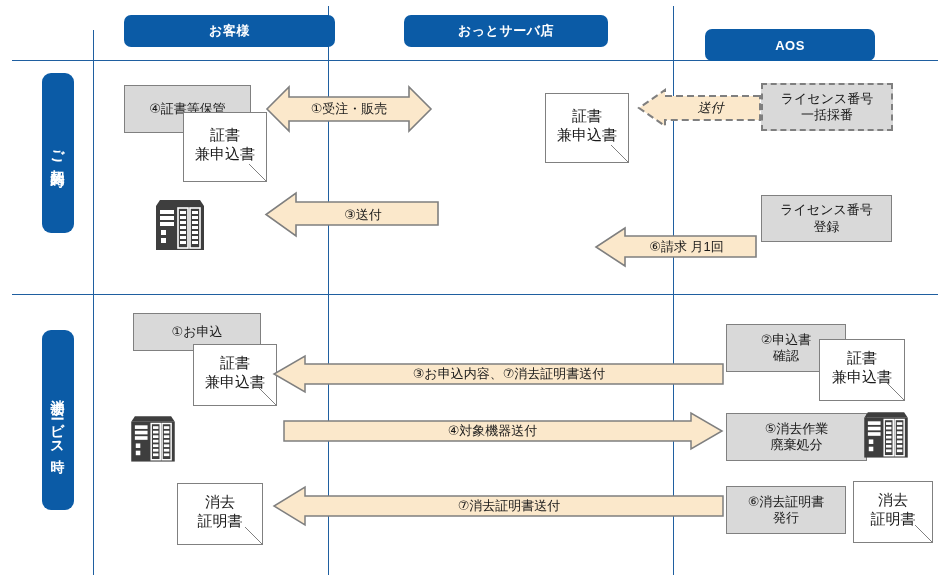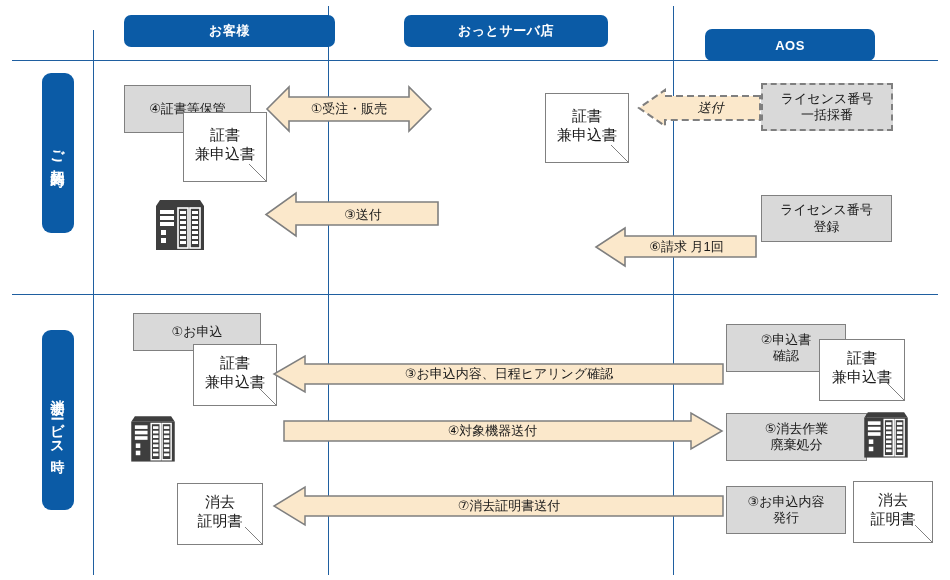--- a/index.html
+++ b/index.html
@@ -233,21 +233,21 @@
         <span style="white-space:pre-line">証書
 兼申込書</span>
       </div>
   </div>
 
   <div class="arrow" style="left:272px;top:355px;width:452px;height:38px;">
     <svg width="452" height="38" viewBox="0 0 452 38">
       <path d="M451 9 L33 9 L33 1 L2 19 L33 37 L33 29 L451 29 Z" fill="#FBE8CB" stroke="#7F7F7F" stroke-width="1.5" stroke-linejoin="miter"></path>
     </svg>
     <div class="lbl pad-l">
-        <span>③お申込内容、日程ヒアリング確認</span>
+        <span>③お申込内容、⑦消去証明書送付</span>
       </div>
   </div>
 
   <div class="server" style="left:124px;top:409px;">
     <svg width="58" height="58" viewBox="0 0 64 64">
       <path d="M8 14 L12 8 L52 8 L56 14 Z" fill="#3E3E3E"></path>
       <rect x="8" y="14" width="48" height="44" fill="#3E3E3E"></rect>
       <rect x="12" y="18" width="14" height="4" fill="#ffffff"></rect>
       <rect x="12" y="24" width="14" height="4" fill="#ffffff"></rect>
       <rect x="12" y="30" width="14" height="4" fill="#ffffff"></rect>
@@ -326,21 +326,21 @@
   <div class="arrow" style="left:272px;top:486px;width:452px;height:40px;">
     <svg width="452" height="40" viewBox="0 0 452 40">
       <path d="M451 10 L33 10 L33 1 L2 20 L33 39 L33 30 L451 30 Z" fill="#FBE8CB" stroke="#7F7F7F" stroke-width="1.5" stroke-linejoin="miter"></path>
     </svg>
     <div class="lbl pad-l">
         <span>⑦消去証明書送付</span>
       </div>
   </div>
 
   <div class="gbox" style="left:726px;top:486px;width:120px;height:48px;">
-    <span style="white-space:pre-line">③お申込内容
+    <span style="white-space:pre-line">⑥消去証明書
 発行</span>
   </div>
 
   <div class="doc" style="left:853px;top:481px;width:80px;height:62px;">
     <div class="docbg"></div>
     <div class="foldline"></div>
     <div class="txt">
         <span style="white-space:pre-line">消去
 証明書</span>
       </div>

